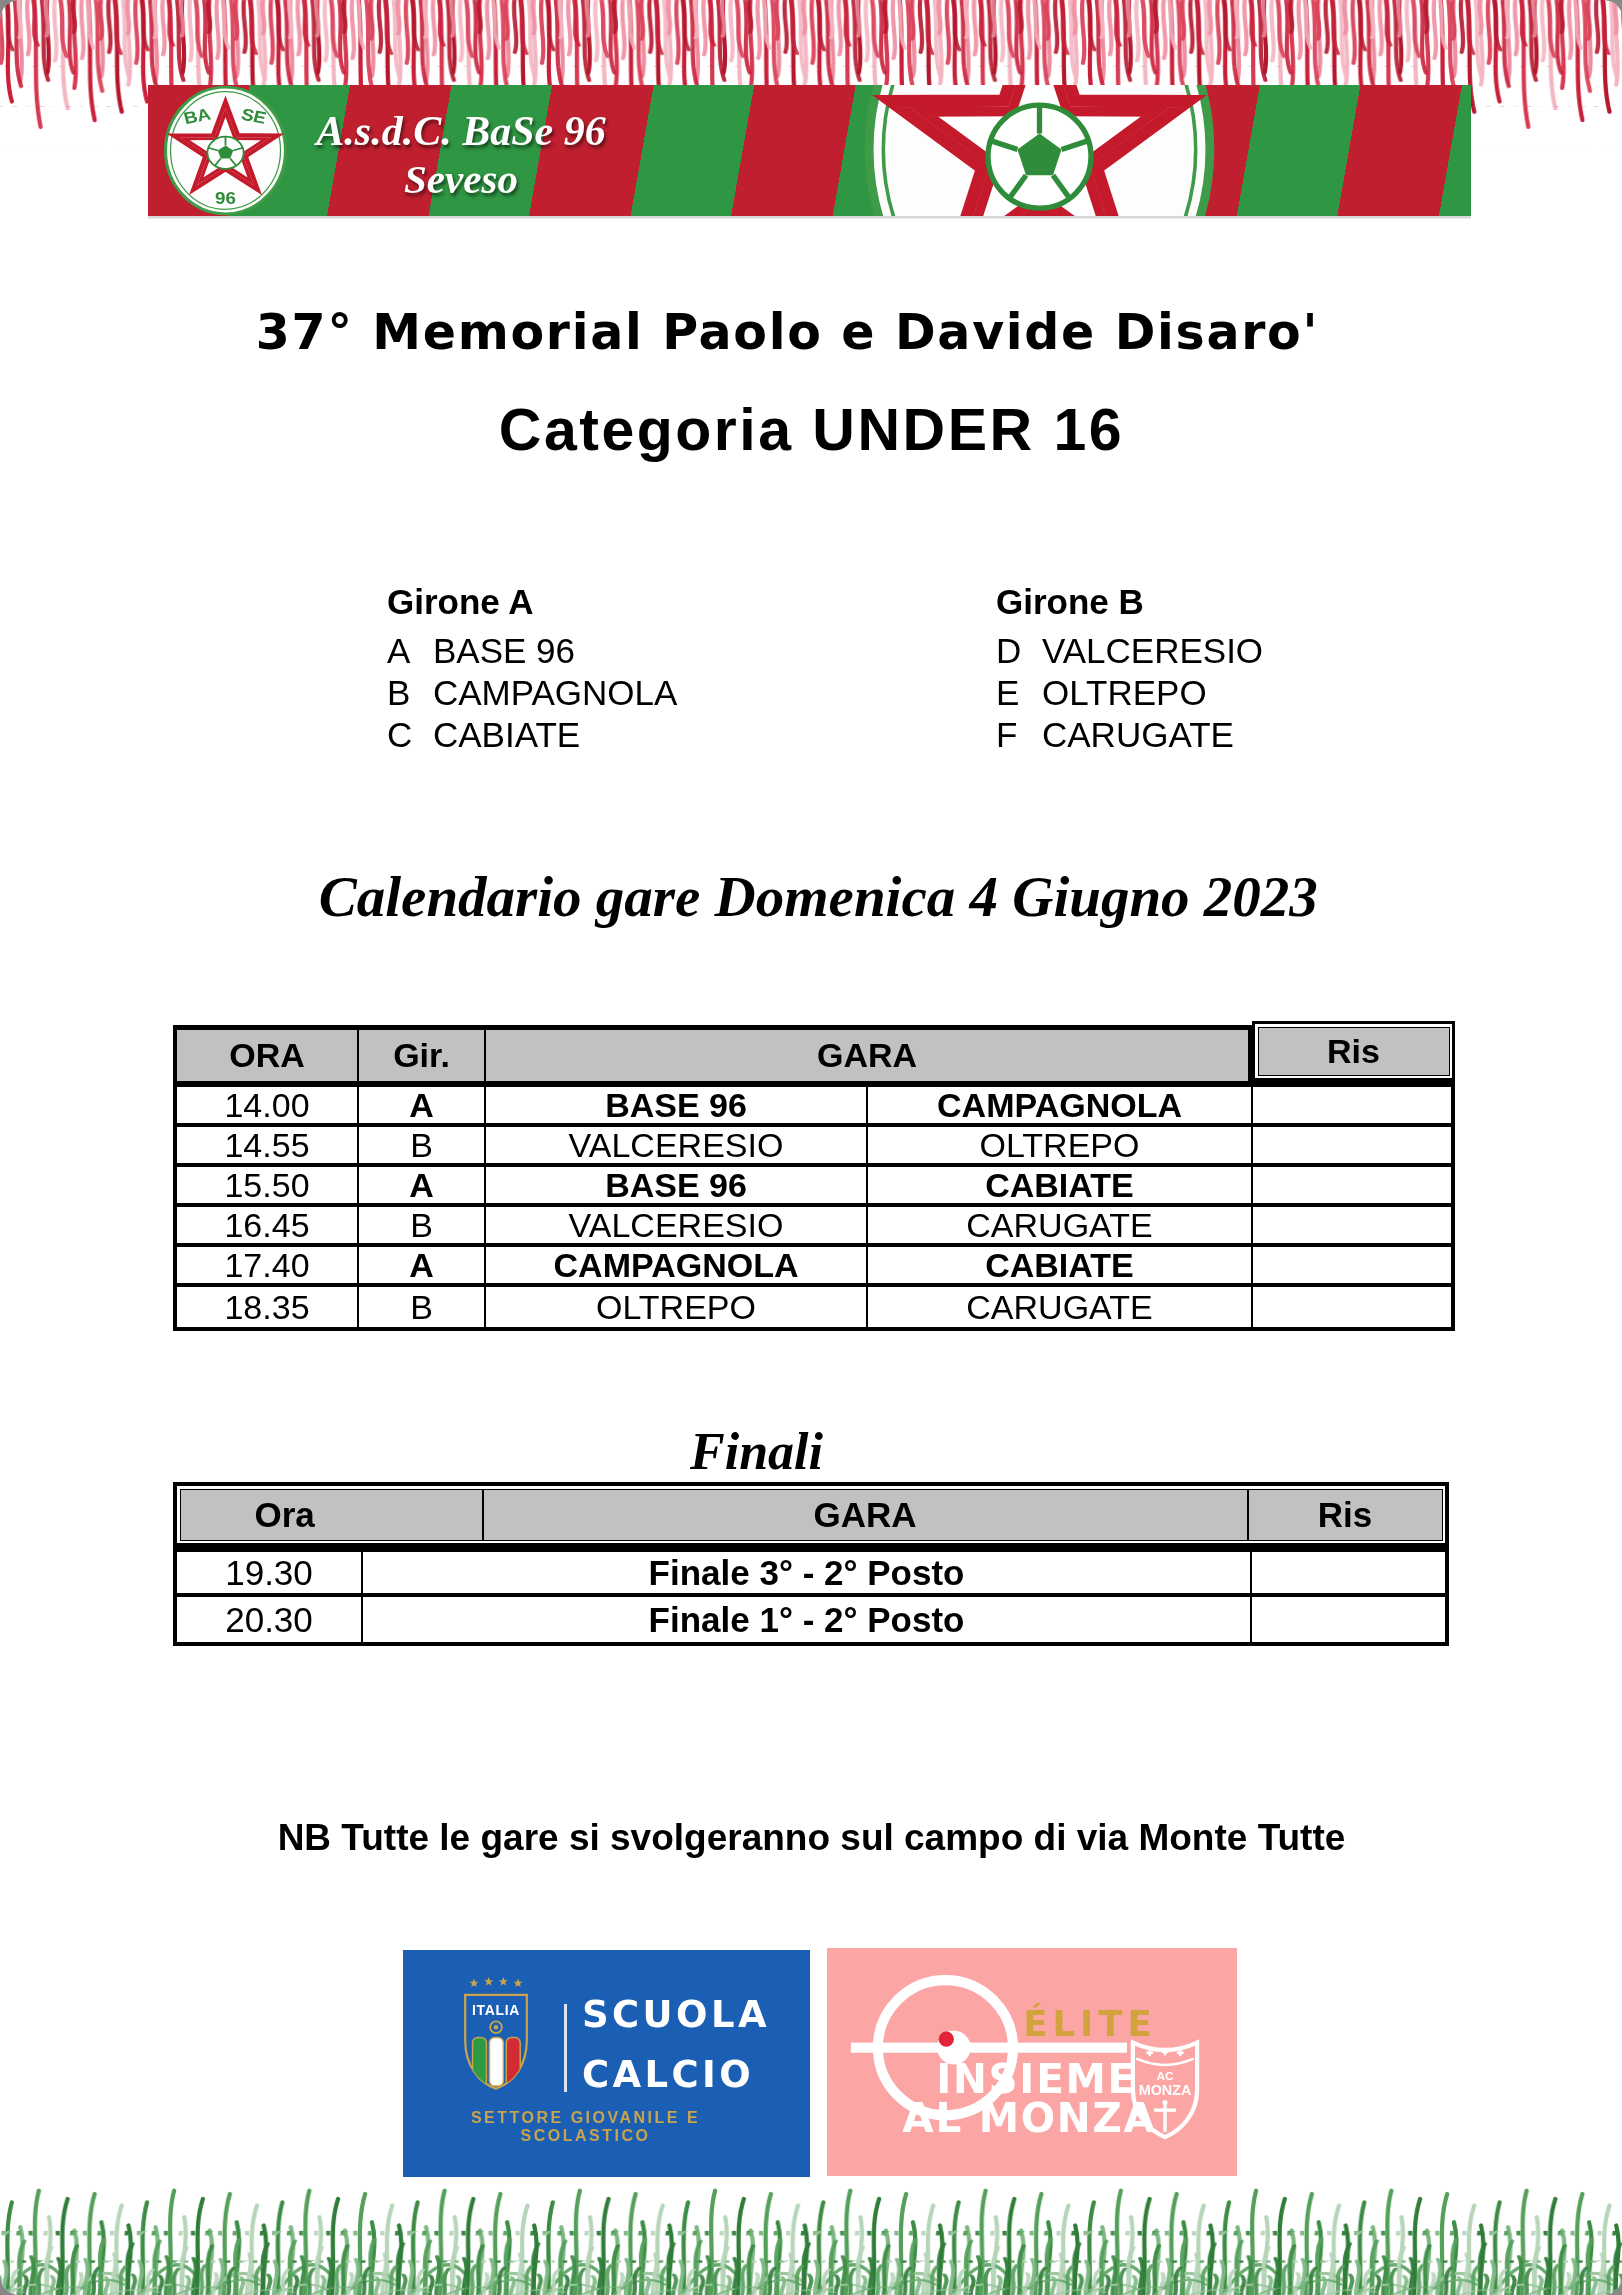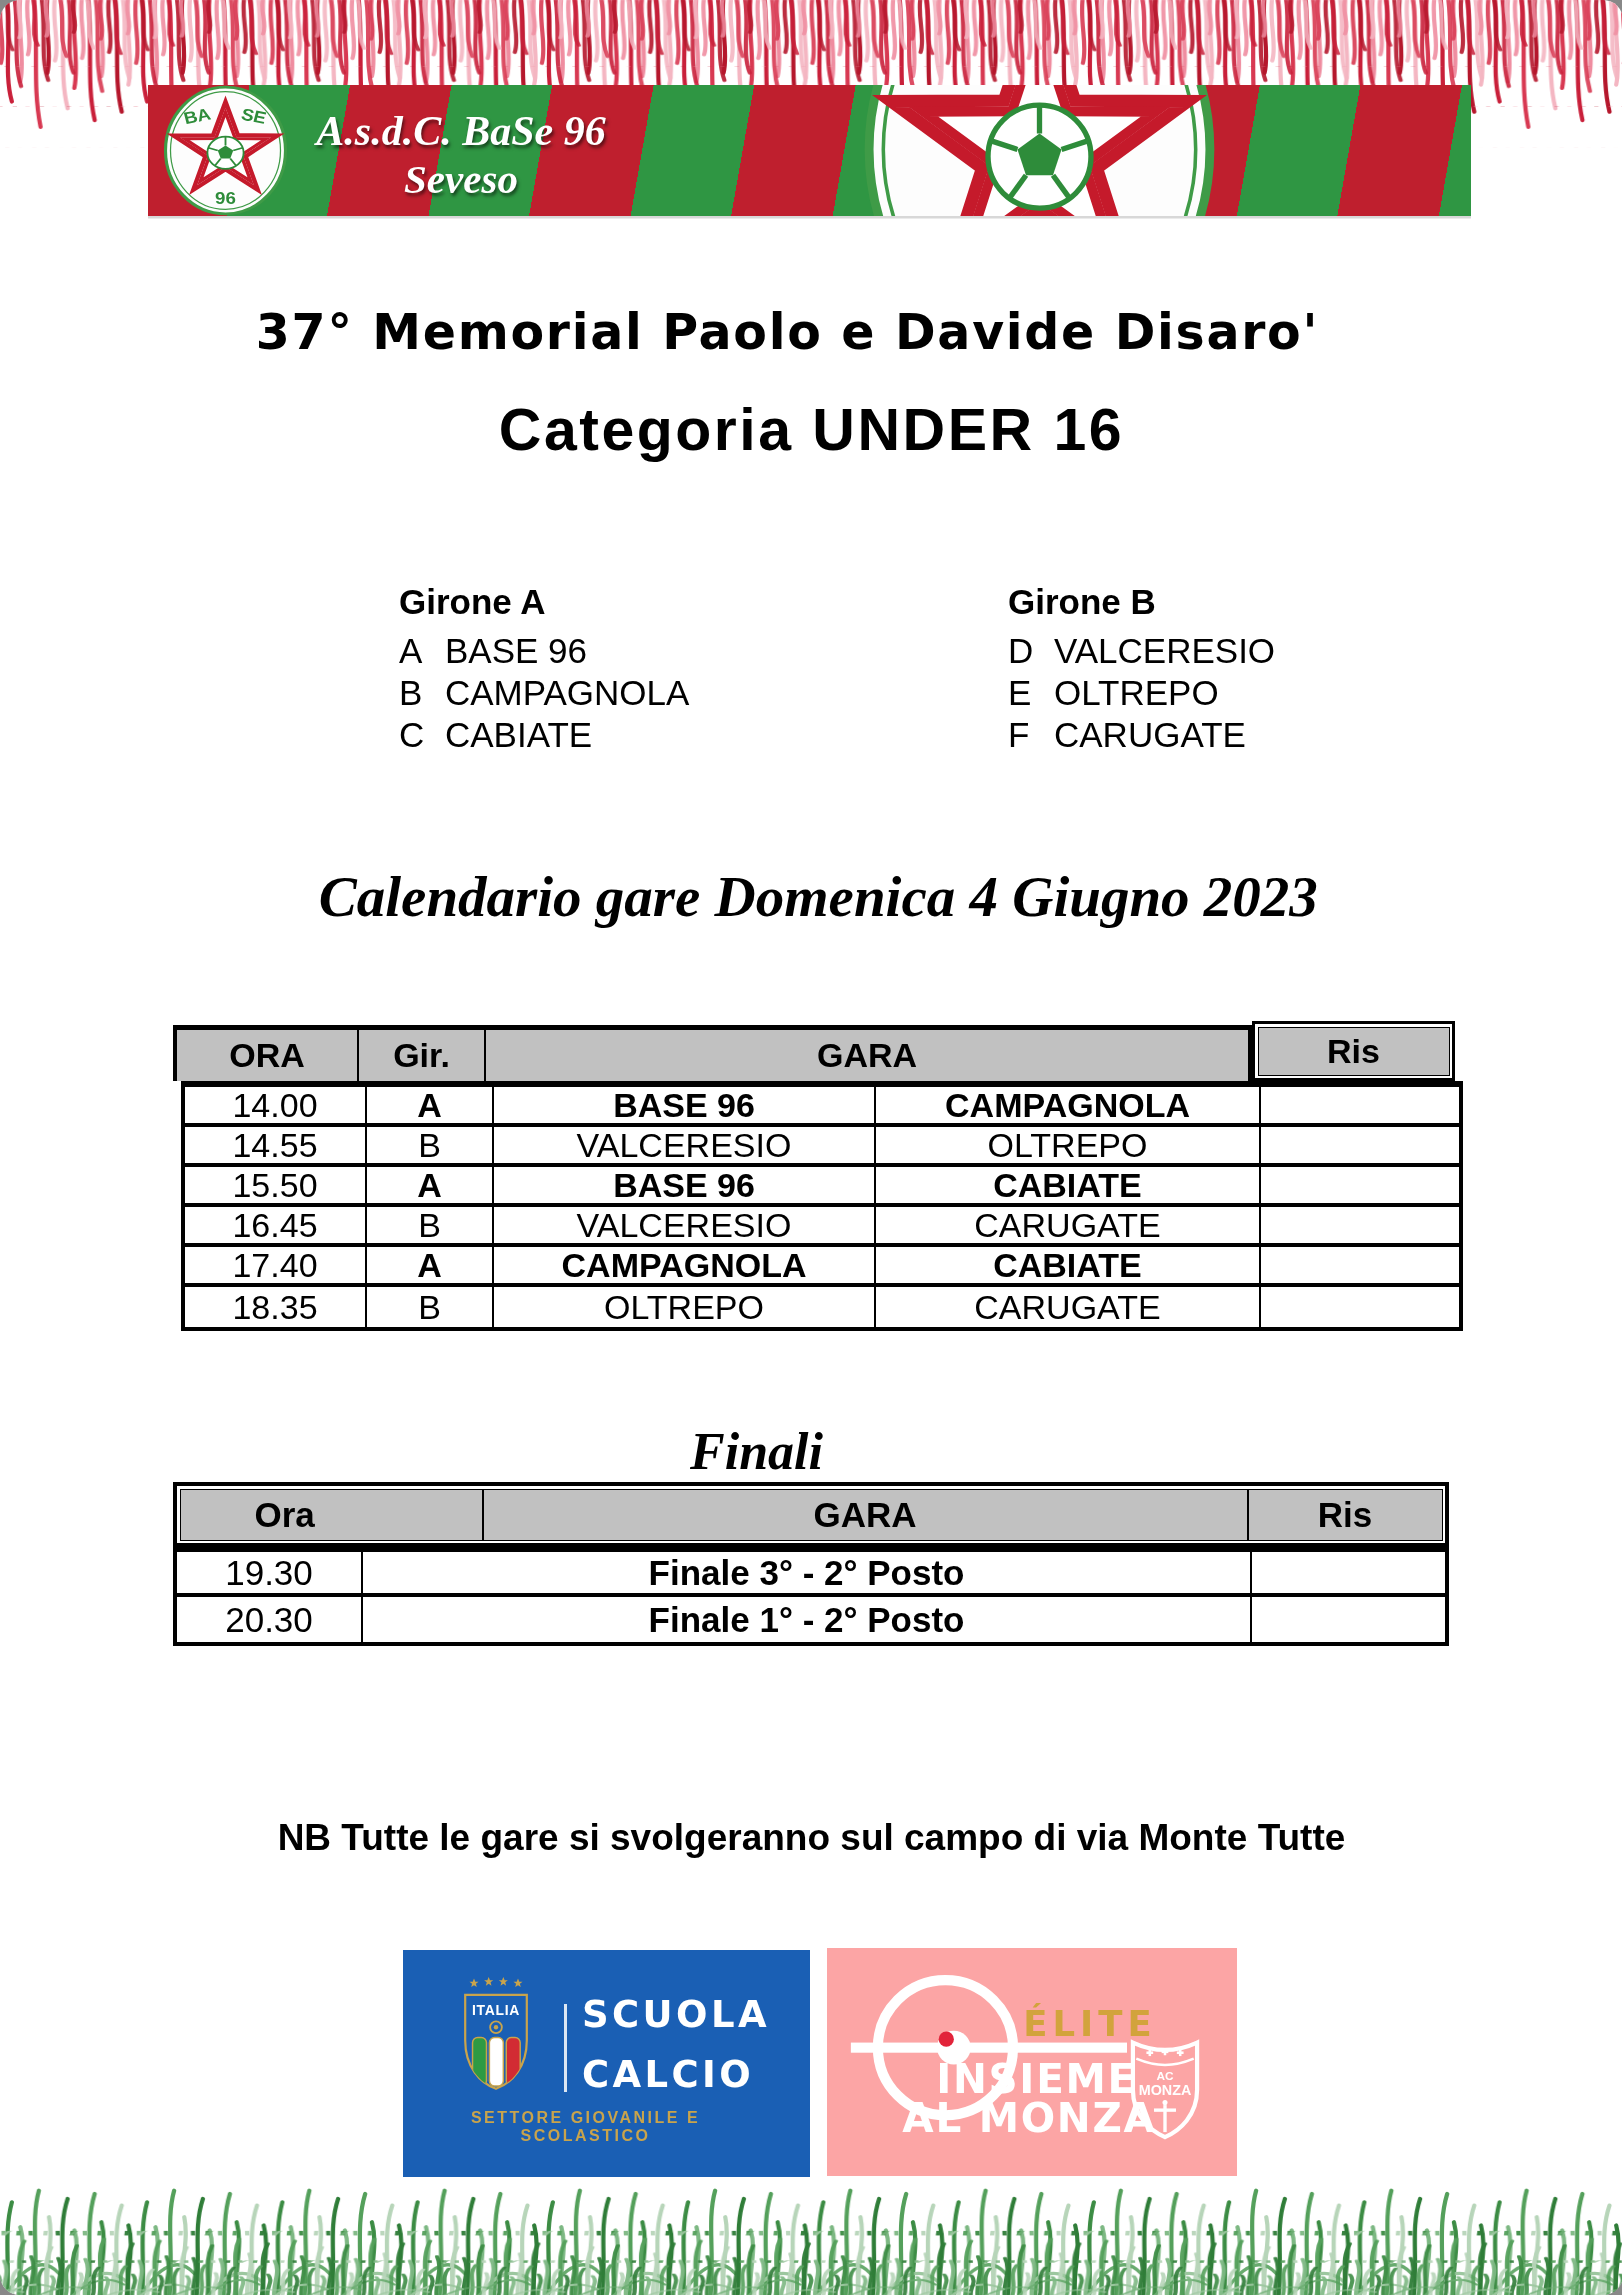--- a/index.html
+++ b/index.html
@@ -20,21 +20,21 @@
   .banner-text .l1{font-size:42px;line-height:49px;}
   .banner-text .l2{font-size:41px;line-height:47px;}
 
   
   .title1{left:0;top:304px;width:1623px;text-align:center;transform:translateX(-24px);
     font-family:"DejaVu Sans",sans-serif;font-weight:700;font-size:49px;letter-spacing:1.7px;}
   .title2{left:0;top:396px;width:1623px;text-align:center;
     font-weight:700;font-size:59px;letter-spacing:2.5px;}
 
   
-  .group{top:581px;font-size:35px;margin-left:12px;}
+  .group{top:581px;font-size:35px;}
   .group .g-head{font-weight:700;line-height:42px;margin-bottom:6.8px;}
   .g-row{display:flex;line-height:42px;}
   .g-letter{width:46px;}
 
   
   .cal-head{left:0;top:864px;width:1623px;text-align:center;transform:translateX(6.8px);
     font-family:"Liberation Serif",serif;font-weight:700;font-style:italic;font-size:57px;}
   .fin-head{left:0;top:1422px;width:1623px;text-align:center;transform:translateX(-55px);
     font-family:"Liberation Serif",serif;font-weight:700;font-style:italic;font-size:52px;}
 
@@ -43,21 +43,21 @@
   .t1-head{position:absolute;left:0;top:4.2px;width:1079px;height:56px;box-sizing:border-box;
     background:#c1c1c1;border:4.2px solid #000;border-top-width:5px;border-bottom:0;
     display:grid;grid-template-columns:182px 127px auto;}
   .t1-head .hc{display:flex;align-items:center;justify-content:center;font-weight:700;
     border-right:2.5px solid #000;box-sizing:border-box;}
   .t1-head .hc:last-child{border-right:0;}
   .ris-box{position:absolute;left:1079px;top:0;width:203px;height:60px;box-sizing:border-box;
     background:#fff;border:3.4px solid #000;padding:2.5px;}
   .ris-box-in{width:100%;height:100%;box-sizing:border-box;background:#c1c1c1;
     border:1.7px solid #000;display:flex;align-items:center;justify-content:center;font-weight:700;}
-  .t1-body{position:absolute;left:8px;top:60px;width:1282px;box-sizing:border-box;
+  .t1-body{position:absolute;left:0;top:60px;width:1282px;box-sizing:border-box;
     border:4.2px solid #000;border-top-width:6px;
     display:grid;grid-template-columns:182px 127px 382px 385px auto;grid-auto-rows:40px;}
   .t1-body .c{display:flex;align-items:center;justify-content:center;box-sizing:border-box;
     border-right:2.5px solid #000;border-bottom:4.2px solid #000;}
   .t1-body .c.lastcol{border-right:0;}
   .t1-body .c.lastrow{border-bottom:0;}
   .b{font-weight:700;}
 
   
   .t2{left:173px;top:1482px;width:1276px;font-size:35px;}

